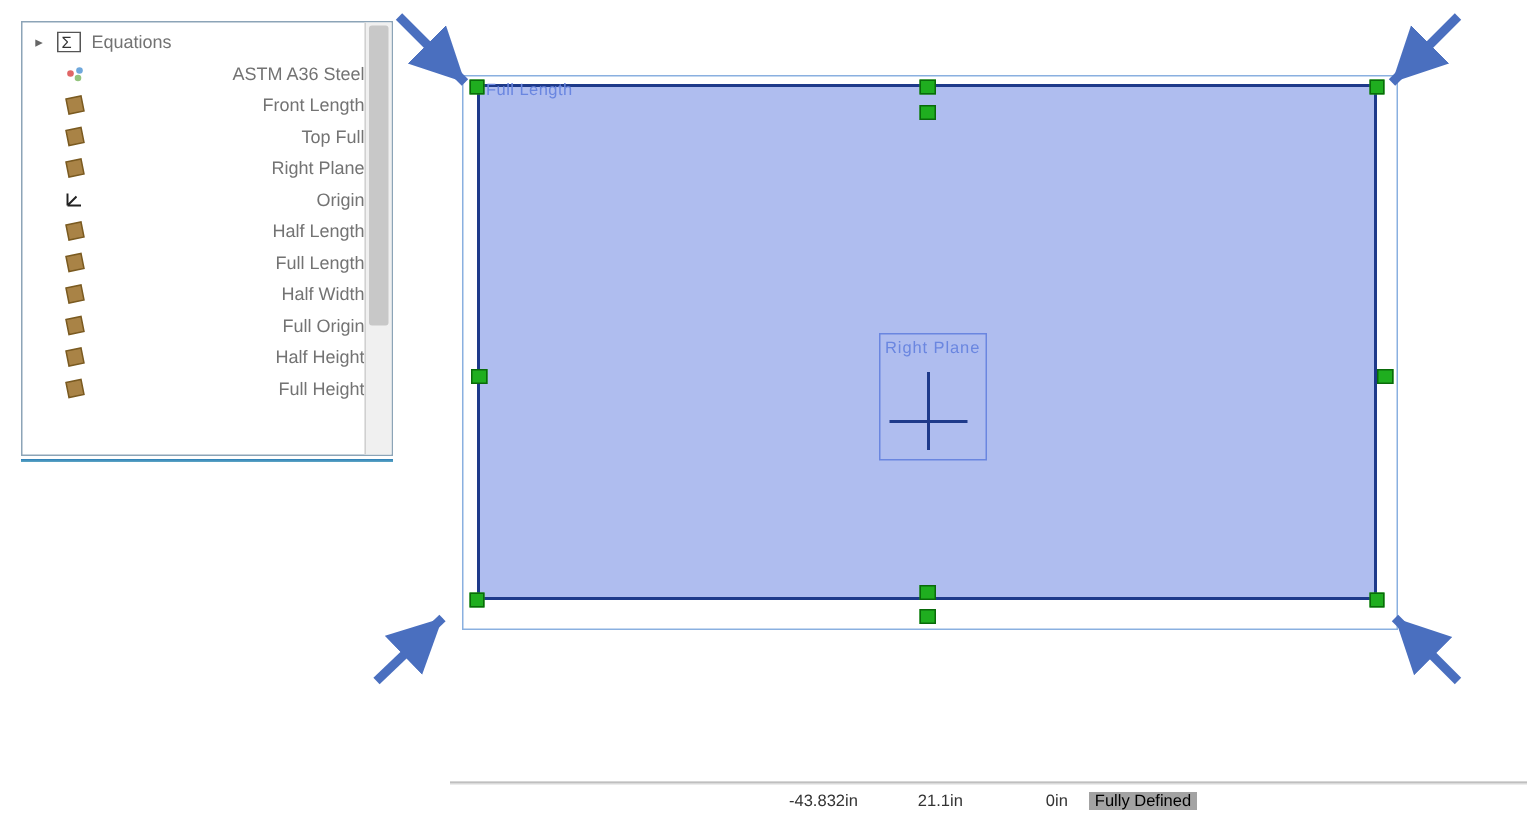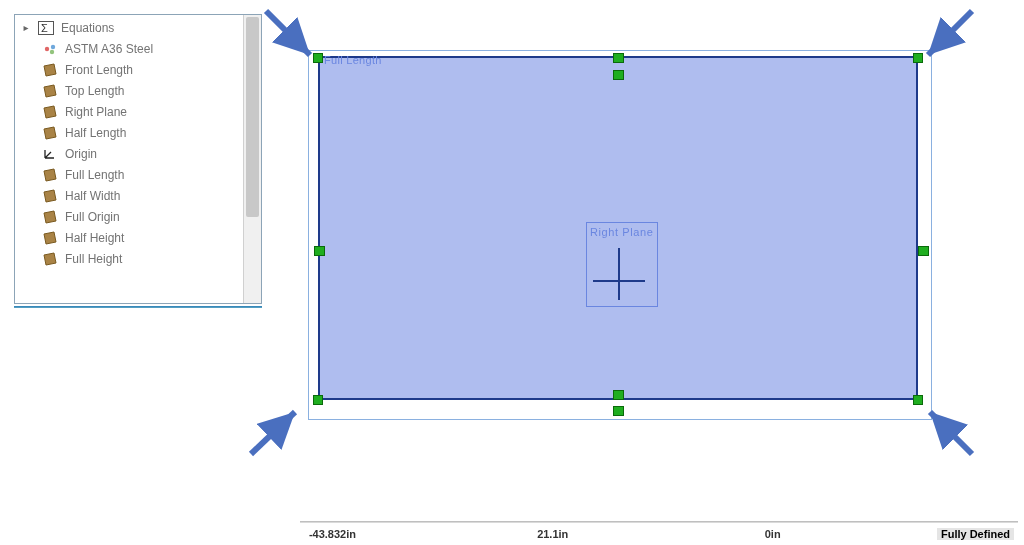--- a/index.html
+++ b/index.html
@@ -47,21 +47,21 @@
   .tree-item .icon {
     width: 18px;
     height: 16px;
     display: flex;
     align-items: center;
     justify-content: center;
   }
   .tree-item .label {
     color: #737373;
   }
-  .indent { padding-left: 22px; }
+  .indent { padding-left: 22px; justify-content: space-between; }
 
   .tree-scroll {
     width: 18px;
     background: #f0f0f0;
     border-left: 1px solid #d0d0d0;
     position: relative;
   }
   .tree-scroll .thumb {
     position: absolute;
     top: 2px;
@@ -164,31 +164,30 @@
     height:2px;
     background:#dadada;
     border-top:1px solid #bfbfbf;
   }
   .status-bar {
     position:absolute;
     left:300px; right:6px;
     bottom:2px;
     height:18px;
     display:flex;
-    justify-content:space-between;
+    justify-content:center;
     align-items:center;
     gap:14px;
     font-size:11px;
     color:#333;
     padding-right:4px;
-    font-weight:bold;
   }
   .status-bar .coord { min-width:56px; text-align:right; }
   .status-bar .defined {
-    background:#e5e5e5;
+    background:#a3a3a3;
     padding:0 4px;
     color:#000;
   }
 </style>
 </head>
 <body>
 
 <div class="tree-panel">
   <div class="tree-list">
 
@@ -222,48 +221,48 @@
         </span>
       <span class="label">Front Length</span>
     </div>
 
     <div class="tree-item indent">
       <span class="icon ic-plane">
           <svg width="16" height="14">
             <path d="M2 3 L12 1 L14 11 L4 13 Z" fill="#a98346" stroke="#7a5a20"></path>
           </svg>
         </span>
-      <span class="label">Top Length</span>
+      <span class="label">Top Full</span>
     </div>
 
     <div class="tree-item indent">
       <span class="icon ic-plane">
           <svg width="16" height="14">
             <path d="M2 3 L12 1 L14 11 L4 13 Z" fill="#a98346" stroke="#7a5a20"></path>
           </svg>
         </span>
       <span class="label">Right Plane</span>
     </div>
 
     <div class="tree-item indent">
+      <span class="icon ic-origin">
+          <svg width="16" height="14">
+            <path d="M3 11 L3 3 M3 11 L12 11 M3 11 L9 5" stroke="#222" stroke-width="1.3" fill="none"></path>
+          </svg>
+        </span>
+      <span class="label">Origin</span>
+    </div>
+
+    <div class="tree-item indent">
       <span class="icon ic-plane">
           <svg width="16" height="14">
             <path d="M2 3 L12 1 L14 11 L4 13 Z" fill="#a98346" stroke="#7a5a20"></path>
           </svg>
         </span>
       <span class="label">Half Length</span>
-    </div>
-
-    <div class="tree-item indent">
-      <span class="icon ic-origin">
-          <svg width="16" height="14">
-            <path d="M3 11 L3 3 M3 11 L12 11 M3 11 L9 5" stroke="#222" stroke-width="1.3" fill="none"></path>
-          </svg>
-        </span>
-      <span class="label">Origin</span>
     </div>
 
     <div class="tree-item indent">
       <span class="icon ic-plane">
           <svg width="16" height="14">
             <path d="M2 3 L12 1 L14 11 L4 13 Z" fill="#a98346" stroke="#7a5a20"></path>
           </svg>
         </span>
       <span class="label">Full Length</span>
     </div>

